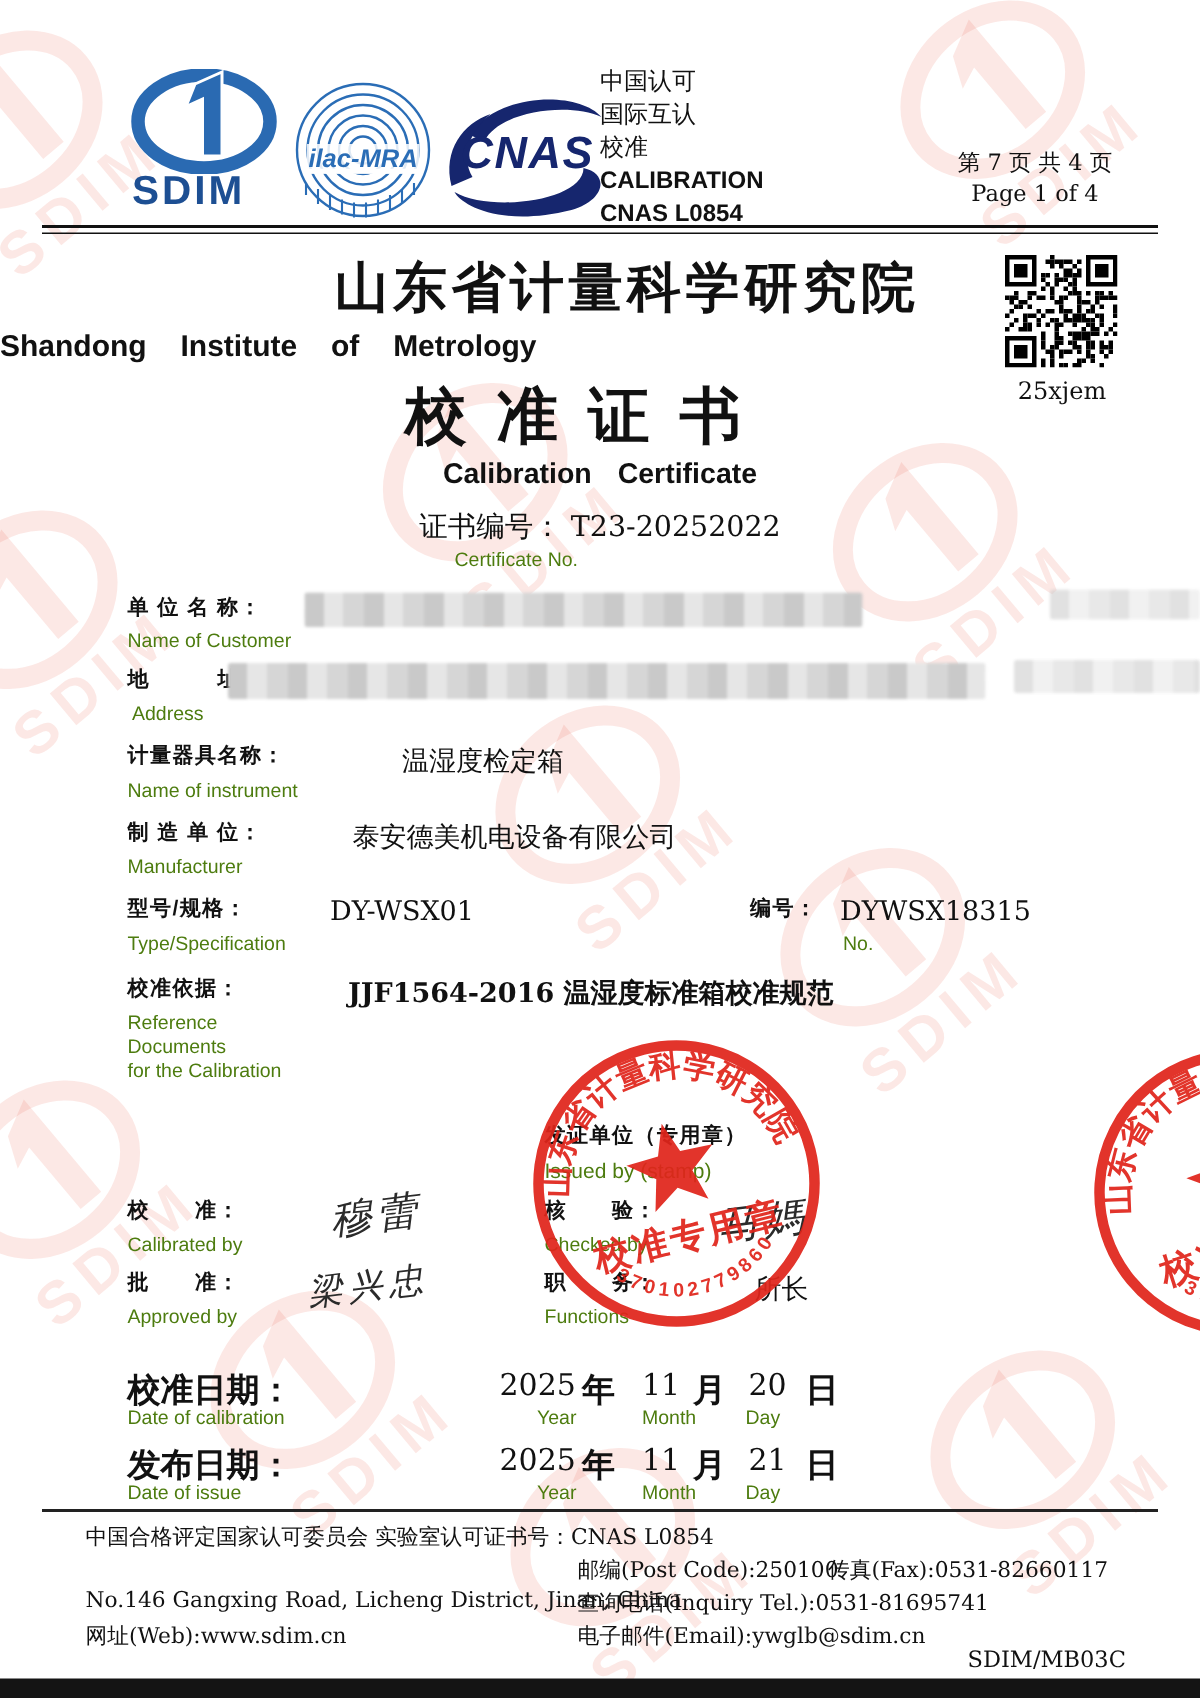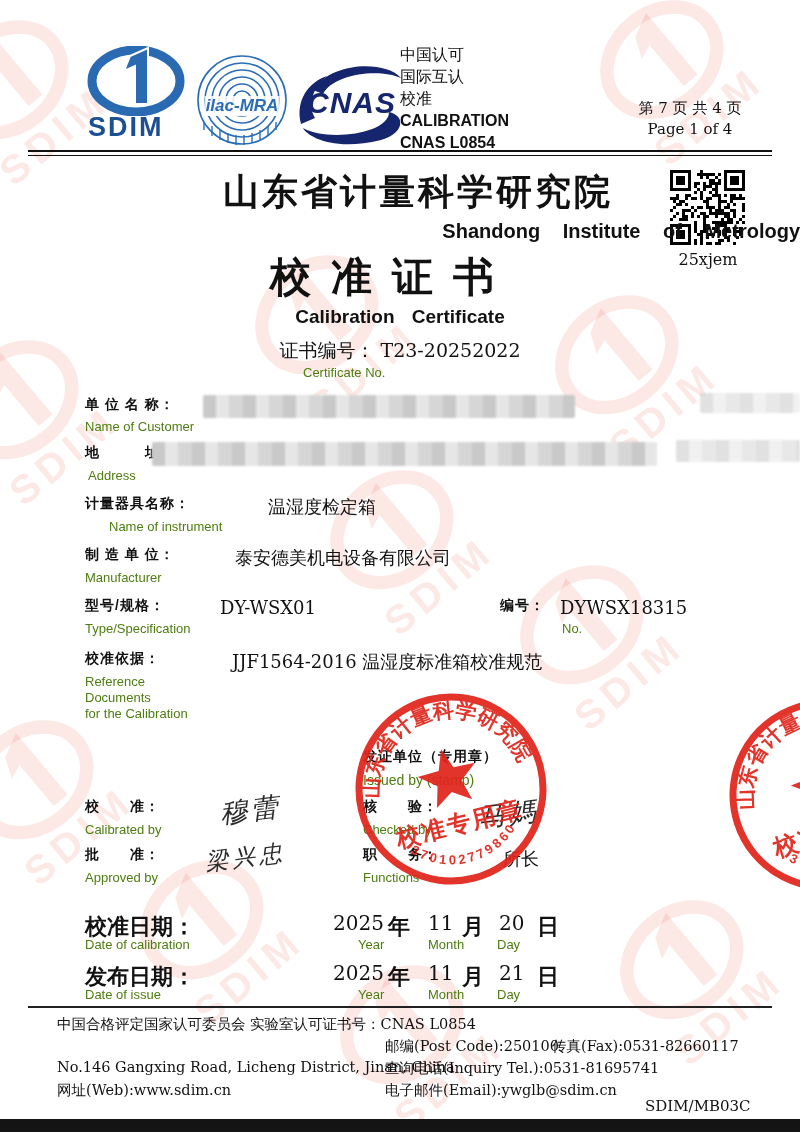--- a/index.html
+++ b/index.html
@@ -22,21 +22,21 @@
             font-size:30px;letter-spacing:1px;color:#16266e;}
   .accred{font-size:16px;line-height:22px;}
   .accred .b{font-weight:bold;}
   .pagenum{font-family:"DejaVu Serif",serif;font-size:15px;text-align:center;line-height:21px;}
   .dblrule{left:28px;width:744px;top:150px;height:3px;border-top:2px solid #111;border-bottom:1px solid #111;}
   
   .qr-label{font-family:"DejaVu Serif",serif;font-size:16px;text-align:center;margin-top:1px;}
   
   .t-cn{left:0;width:800px;top:168px;text-align:center;font-family:"DejaVu Serif",serif;
         font-weight:bold;font-size:36px;letter-spacing:3px;transform:translateX(18px);}
-  .t-en{left:0;width:800px;top:220px;text-align:right;font-weight:bold;font-size:20px;word-spacing:17px;}
+  .t-en{left:0;width:800px;top:220px;text-align:left;font-weight:bold;font-size:20px;word-spacing:17px;}
   .c-cn{left:0;width:800px;top:250px;text-align:center;font-family:"DejaVu Serif",serif;
         font-weight:bold;font-size:41px;letter-spacing:20px;transform:translateX(-8px);}
   .c-en{left:0;width:800px;top:306px;text-align:center;font-weight:bold;font-size:19px;word-spacing:12px;}
   .certno{left:0;width:800px;top:338px;text-align:center;font-family:"DejaVu Serif",serif;font-size:19px;}
   .certno-en{left:303px;top:365px;font-size:13px;}
   
   .lbl{font-size:14px;font-weight:700;letter-spacing:1px;white-space:nowrap;}
   .sub{font-size:13px;color:#4d7c0f;white-space:nowrap;}
   .val{font-family:"DejaVu Serif",serif;font-size:18px;white-space:nowrap;}
   .redact{background:
@@ -423,39 +423,39 @@
   <div class="abs sub" style="left:85px;top:419px;">Name of Customer</div>
   <div class="abs redact" style="left:203px;top:395px;width:372px;height:23px;"></div>
   <div class="abs redact" style="left:700px;top:393px;width:100px;height:20px;opacity:.55;"></div>
 
   <div class="abs lbl" style="left:85px;top:444px;">地　　　址：</div>
   <div class="abs sub" style="left:88px;top:468px;text-align:right;">Address</div>
   <div class="abs redact" style="left:152px;top:442px;width:505px;height:24px;"></div>
   <div class="abs redact" style="left:676px;top:440px;width:124px;height:22px;opacity:.55;"></div>
 
   <div class="abs lbl" style="left:85px;top:495px;">计量器具名称：</div>
-  <div class="abs sub" style="left:85px;top:519px;margin-left:24px;">Name of instrument</div>
+  <div class="abs sub" style="left:85px;top:519px;">Name of instrument</div>
   <div class="abs val" style="left:232px;top:495px;margin-left:36px;">温湿度检定箱</div>
 
   <div class="abs lbl" style="left:85px;top:546px;">制 造 单 位：</div>
   <div class="abs sub" style="left:85px;top:570px;">Manufacturer</div>
   <div class="abs val" style="left:235px;top:546px;">泰安德美机电设备有限公司</div>
 
   <div class="abs lbl" style="left:85px;top:597px;">型号/规格：</div>
   <div class="abs sub" style="left:85px;top:621px;">Type/Specification</div>
   <div class="abs val" style="left:220px;top:597px;">DY-WSX01</div>
   <div class="abs lbl" style="left:500px;top:597px;">编号：</div>
   <div class="abs sub" style="left:562px;top:621px;">No.</div>
   <div class="abs val" style="left:560px;top:597px;">DYWSX18315</div>
 
   <div class="abs lbl" style="left:85px;top:650px;">校准依据：</div>
   <div class="abs sub" style="left:85px;top:674px;">Reference</div>
   <div class="abs sub" style="left:85px;top:690px;">Documents</div>
   <div class="abs sub" style="left:85px;top:706px;">for the Calibration</div>
-  <div class="abs val" style="left:232px;top:650px;">JJF1564-2016 温湿度标准箱校准规范</div>
+  <div class="abs val" style="left:232px;top:650px;font-weight:bold;">JJF1564-2016 温湿度标准箱校准规范</div>
 
   <div class="abs lbl" style="left:363px;top:748px;">发证单位（专用章）</div>
   <div class="abs sub" style="left:363px;top:772px;font-size:14px;">Issued by (stamp)</div>
 
   <div class="abs lbl" style="left:85px;top:798px;">校　　准：</div>
   <div class="abs sub" style="left:85px;top:822px;">Calibrated by</div>
   <div class="abs sig" style="left:220px;top:792px;">穆蕾</div>
 
   <div class="abs lbl" style="left:363px;top:798px;">核　　验：</div>
   <div class="abs sub" style="left:363px;top:822px;">Checked by</div>

